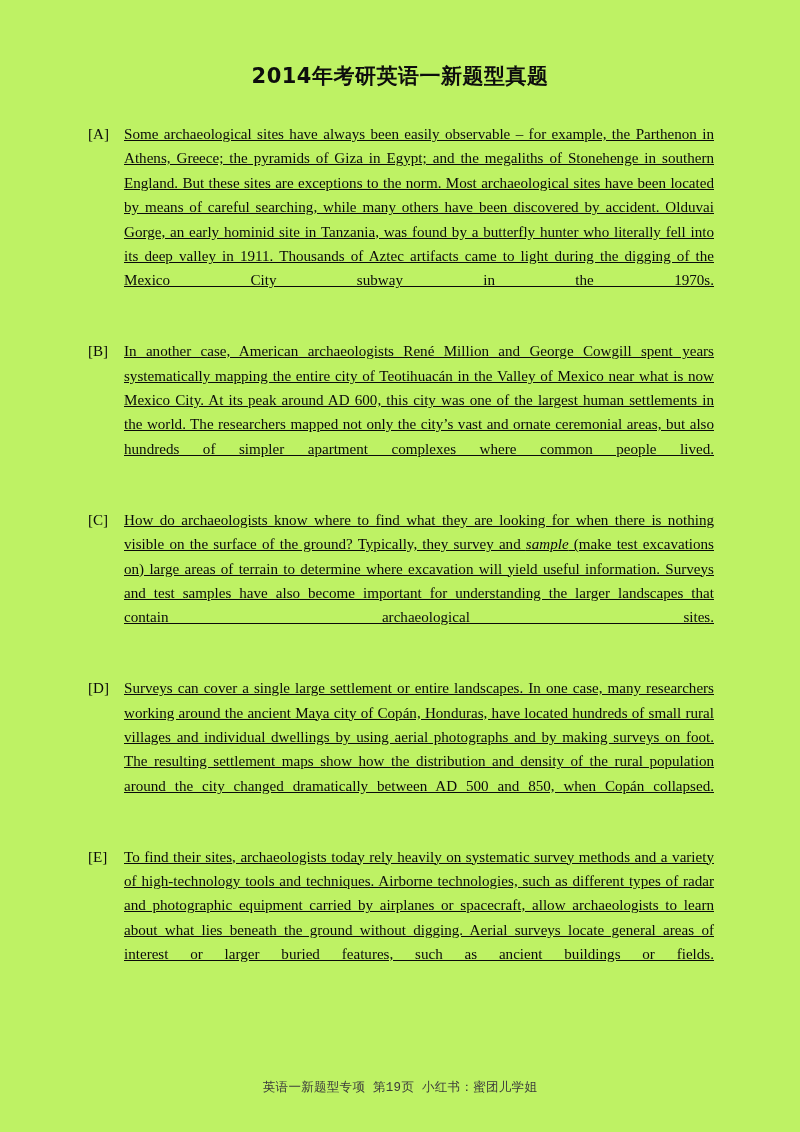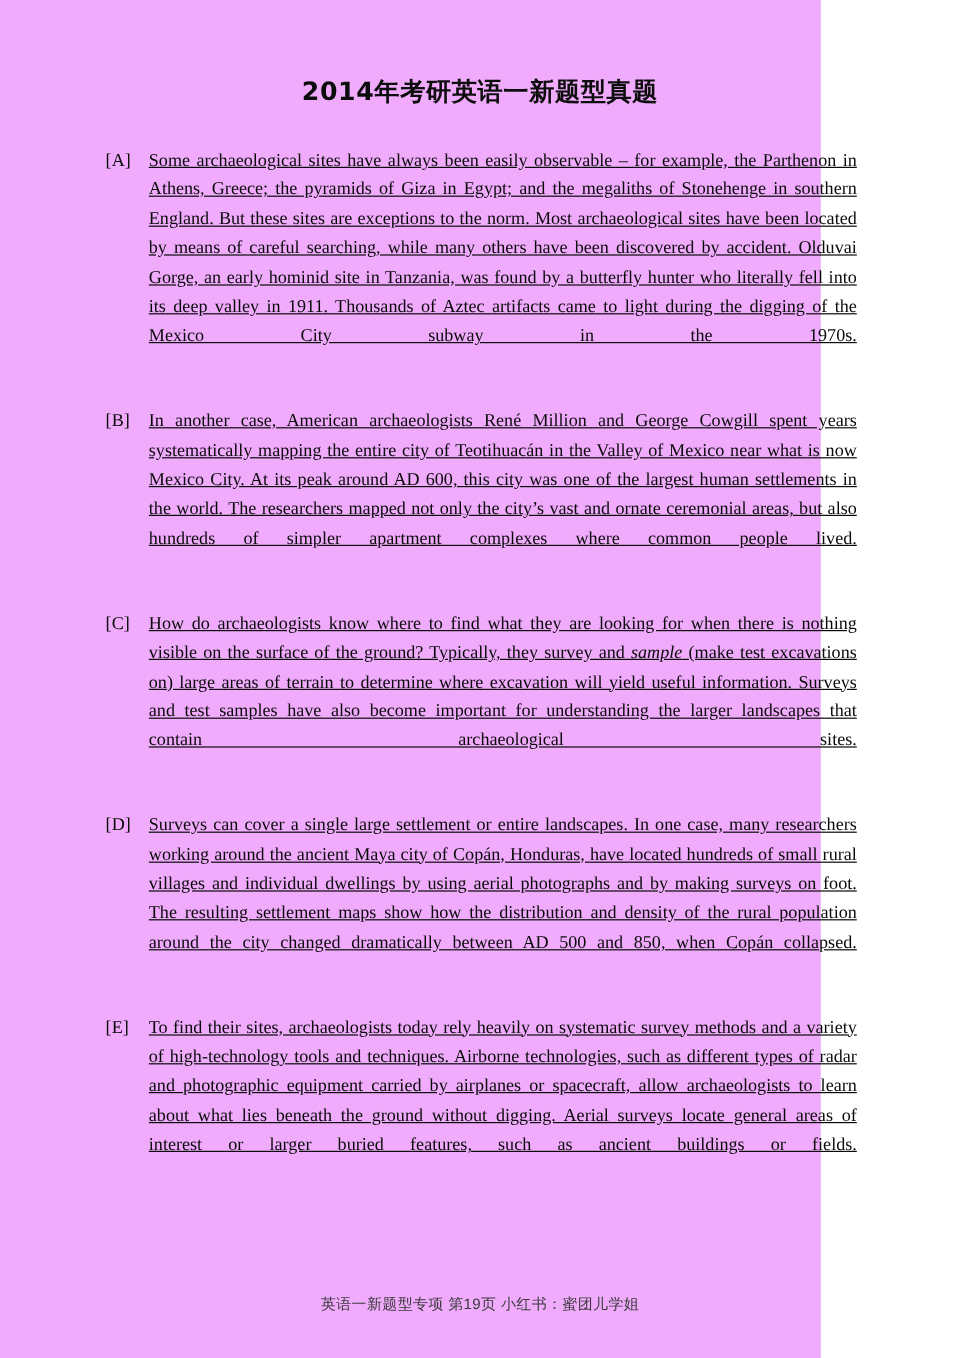--- a/index.html
+++ b/index.html
@@ -12,23 +12,23 @@
     height: 1132px;
     position: relative;
     font-family: "Liberation Serif", "DejaVu Serif", serif;
     color: #000000;
     overflow: hidden;
   }
   #page {
     position: absolute;
     left: 0;
     top: 0;
-    width: 684px;
+    width: 800px;
     height: 1132px;
-    background: #f0abfc;
+    background: #bef264;
   }
   #doc-title {
     position: absolute;
     left: 0;
     top: 62px;
     width: 800px;
     text-align: center;
     font-family: "DejaVu Sans", "Liberation Sans", sans-serif;
     font-size: 21px;
     font-weight: bold;
@@ -77,21 +77,21 @@
     content: "";
     display: inline-block;
     width: 100%;
   }
   #footer {
     position: absolute;
     left: 0;
     top: 1079px;
     width: 800px;
     text-align: center;
-    font-family: Liberation Sans, sans-serif;
+    font-family: Liberation Mono, monospace;
     font-size: 12.5px;
     color: #3b3b3b;
     letter-spacing: 0.3px;
   }
 </style>
 </head>
 <body>
 
 <div id="page">
 

